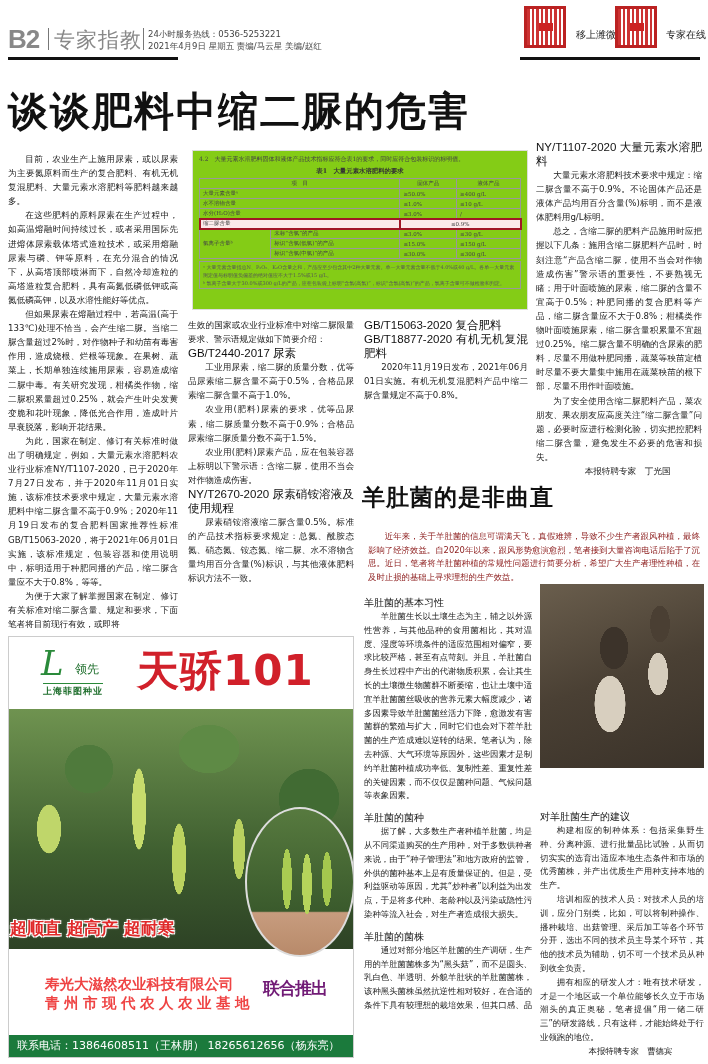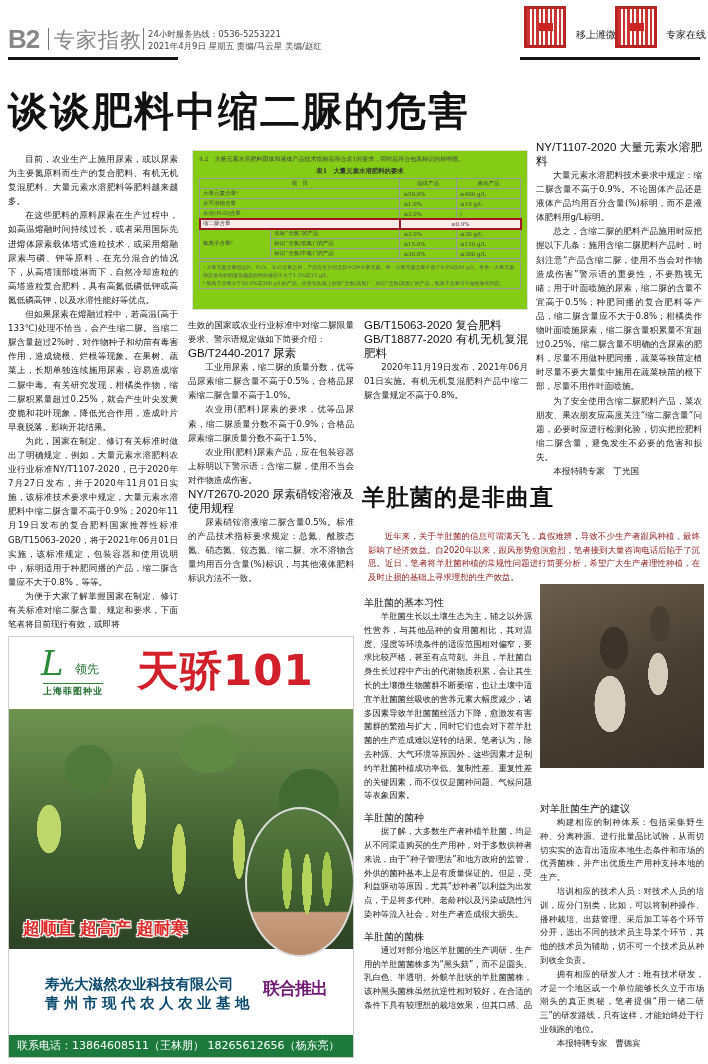--- a/index.html
+++ b/index.html
@@ -20,21 +20,21 @@
 .qr::after{content:"";position:absolute;left:12px;top:14px;width:14px;height:8px;background:#c22}
 .qr-label{font-size:10px;color:#222;position:absolute;white-space:nowrap}
 
 .main-title{left:8px;top:84px;font-size:40px;font-weight:900;letter-spacing:2px;color:#111;white-space:nowrap;font-family:"DejaVu Sans",sans-serif}
 
 .col{font-size:8.6px;line-height:14.1px;color:#222;text-align:justify}
 .col p{text-indent:2em}
 .col p.noind{text-indent:0}
 .std-h{font-size:11.5px;line-height:14px;color:#111;font-family:"Liberation Sans",sans-serif}
 .sub-h{font-size:10px;line-height:14px;margin-top:8px;color:#111}
-.byline{text-align:left}
+.byline{text-align:center}
 
 .tbl-wrap{left:192px;top:150px;width:336px;height:160px;background:#84cc16;border:1px solid #ddd;padding:4px 6px}
 .tbl-intro{font-size:6px;color:#444;white-space:nowrap;font-family:"DejaVu Serif",serif}
 .tbl-cap{font-size:6.4px;text-align:center;margin:3px 0 2px;font-weight:bold;color:#333;font-family:"DejaVu Serif",serif}
 table.t1{width:100%;border-collapse:collapse;font-size:5.5px;color:#444;font-family:"DejaVu Serif",serif}
 table.t1 td,table.t1 th{border:1px solid #999;padding:1px 3px;height:10px;font-weight:normal}
 tr.hl td{outline:2px solid #a01626;outline-offset:-1px;background:#fbeaea}
 .tbl-note{font-size:5px;line-height:8px;color:#555;margin-top:2px;border:1px solid #999;padding:1px 3px;font-family:"DejaVu Serif",serif}
 
 .ad{left:8px;top:636px;width:346px;height:422px;border:1px solid #ccc;background:#fff;overflow:hidden}
@@ -50,22 +50,22 @@
  radial-gradient(ellipse 12px 60px at 230px 140px,#b9d15f 0 50%,transparent 51%),
  radial-gradient(ellipse 40px 40px at 80px 60px,#4f7a3c 0 60%,transparent 61%),
  radial-gradient(ellipse 50px 40px at 200px 40px,#5e8a45 0 60%,transparent 61%),
  radial-gradient(ellipse 50px 50px at 300px 90px,#416b33 0 60%,transparent 61%),
  linear-gradient(180deg,#6f9350,#3f5f30 60%,#2d4225)}
 .ad-oval{position:absolute;left:236px;top:170px;width:110px;height:150px;border-radius:50%;border:2px solid #ddd;background:
  radial-gradient(ellipse 8px 50px at 40px 70px,#a9cc52 0 60%,transparent 61%),
  radial-gradient(ellipse 8px 50px at 60px 75px,#b5d45b 0 60%,transparent 61%),
  radial-gradient(ellipse 8px 45px at 80px 70px,#a4c74e 0 60%,transparent 61%),
  linear-gradient(180deg,#577a3f,#3a5a2c 70%,#c79c7e 71%,#b88a6a)}
-.ad-slogan{position:absolute;left:14px;top:280px;font-size:17px;font-weight:900;color:#e02a2a;letter-spacing:0;text-shadow:-1px -1px 0 #fff,1px -1px 0 #fff,-1px 1px 0 #fff,1px 1px 0 #fff,0 0 3px #fff;white-space:nowrap}
-.ad-co{position:absolute;left:36px;top:338px;font-size:14.5px;font-weight:bold;color:#0c4a6e;line-height:19px;white-space:nowrap}
+.ad-slogan{position:absolute;left:1px;top:280px;font-size:17px;font-weight:900;color:#e02a2a;letter-spacing:0;text-shadow:-1px -1px 0 #fff,1px -1px 0 #fff,-1px 1px 0 #fff,1px 1px 0 #fff,0 0 3px #fff;white-space:nowrap}
+.ad-co{position:absolute;left:36px;top:338px;font-size:14.5px;font-weight:bold;color:#ef4444;line-height:19px;white-space:nowrap}
 .ad-joint{position:absolute;left:254px;top:340px;font-size:17px;font-weight:900;color:#701a75;letter-spacing:-1px}
 .ad-contact{position:absolute;left:0;bottom:0;width:100%;height:22px;background:#1b7a3c;color:#fff;font-size:11px;line-height:22px;padding-left:8px;white-space:nowrap}
 
 .title2{left:362px;top:482px;font-size:23px;font-weight:700;color:#111;letter-spacing:1px;white-space:nowrap}
 .lead2{left:368px;top:530px;width:332px;font-size:8.4px;line-height:13.6px;color:#8b1a1a;text-align:justify;text-indent:2em}
 .morel{left:540px;top:584px;width:164px;height:184px;background:
  radial-gradient(ellipse 22px 40px at 70px 120px,#d8cfbf 0 70%,transparent 71%),
  radial-gradient(ellipse 20px 30px at 74px 64px,#3c332a 0 70%,transparent 71%),
  radial-gradient(ellipse 14px 26px at 120px 40px,#4a3f33 0 70%,transparent 71%),
  radial-gradient(ellipse 14px 30px at 118px 90px,#d6cdbd 0 70%,transparent 71%),
@@ -202,18 +202,18 @@
   <p>羊肚菌生长以土壤生态为主，辅之以外源性营养，与其他品种的食用菌相比，其对温度、湿度等环境条件的适应范围相对偏窄，要求比较严格，甚至有点苛刻。并且，羊肚菌自身生长过程中产出的代谢物质积累，会让其生长的土壤微生物菌群不断萎缩，也让土壤中适宜羊肚菌菌丝吸收的营养元素大幅度减少，诸多因素导致羊肚菌菌丝活力下降，愈激发有害菌群的繁殖与扩大，同时它们也会对下茬羊肚菌的生产造成难以逆转的结果。笔者认为，除去种源、大气环境等原因外，这些因素才是制约羊肚菌种植成功率低、复制性差、重复性差的关键因素，而不仅仅是菌种问题、气候问题等表象因素。</p>
   <div class="sub-h">羊肚菌的菌种</div>
   <p>据了解，大多数生产者种植羊肚菌，均是从不同渠道购买的生产用种，对于多数供种者来说，由于“种子管理法”和地方政府的监管，外供的菌种基本上是有质量保证的。但是，受利益驱动等原因，尤其“炒种者”以利益为出发点，于是将多代种、老龄种以及污染或隐性污染种等流入社会，对生产者造成很大损失。</p>
   <div class="sub-h">羊肚菌的菌株</div>
   <p style="height:70px;overflow:hidden">通过对部分地区羊肚菌的生产调研，生产用的羊肚菌菌株多为“黑头菇”，而不是圆头、乳白色、半透明、外貌羊肚状的羊肚菌菌株，该种黑头菌株虽然抗逆性相对较好，在合适的条件下具有较理想的栽培效果，但其口感、品相等差一些。</p>
 </div>
 
 <div class="abs morel"></div>
 
 <div class="abs col" style="left:540px;top:776px;width:164px;font-size:8.4px;line-height:13.8px">
-  <div class="sub-h" style="margin-top:26px">对羊肚菌生产的建议</div>
+  <div class="sub-h" style="margin-top:34px">对羊肚菌生产的建议</div>
   <p>构建相应的制种体系：包括采集野生种、分离种源、进行批量品比试验，从而切切实实的选育出适应本地生态条件和市场的优秀菌株，并产出优质生产用种支持本地的生产。</p>
   <p>培训相应的技术人员：对技术人员的培训，应分门别类，比如，可以将制种操作、播种栽培、出菇管理、采后加工等各个环节分开，选出不同的技术员主导某个环节，其他的技术员为辅助，切不可一个技术员从种到收全负责。</p>
   <p>拥有相应的研发人才：唯有技术研发，才是一个地区或一个单位能够长久立于市场潮头的真正奥秘，笔者提倡“用一储二研三”的研发路线，只有这样，才能始终处于行业领跑的地位。</p>
   <p class="byline">本报特聘专家　曹德宾</p>
 </div>
 
 </body></html>

